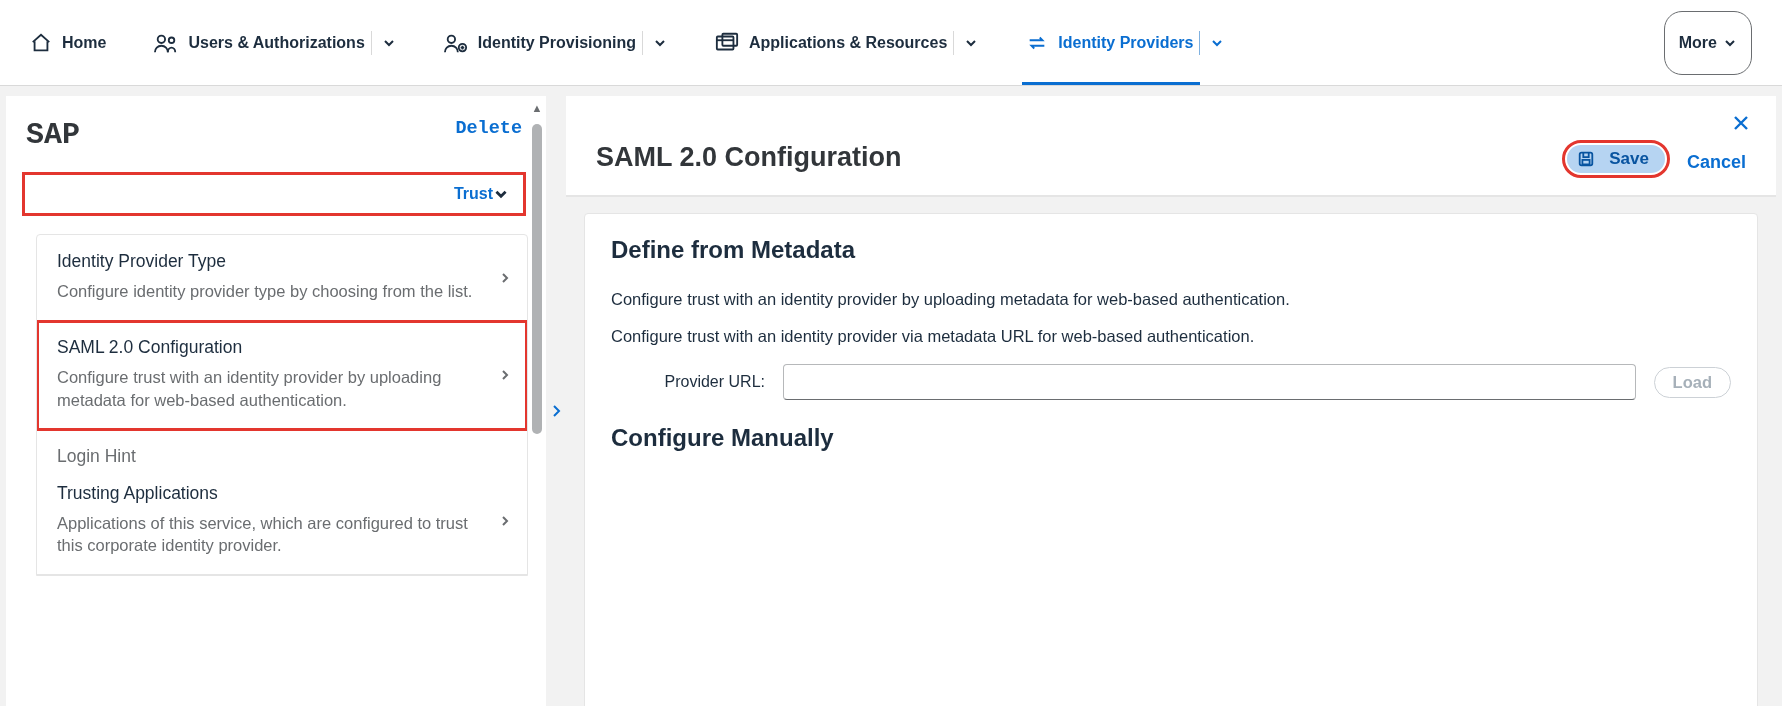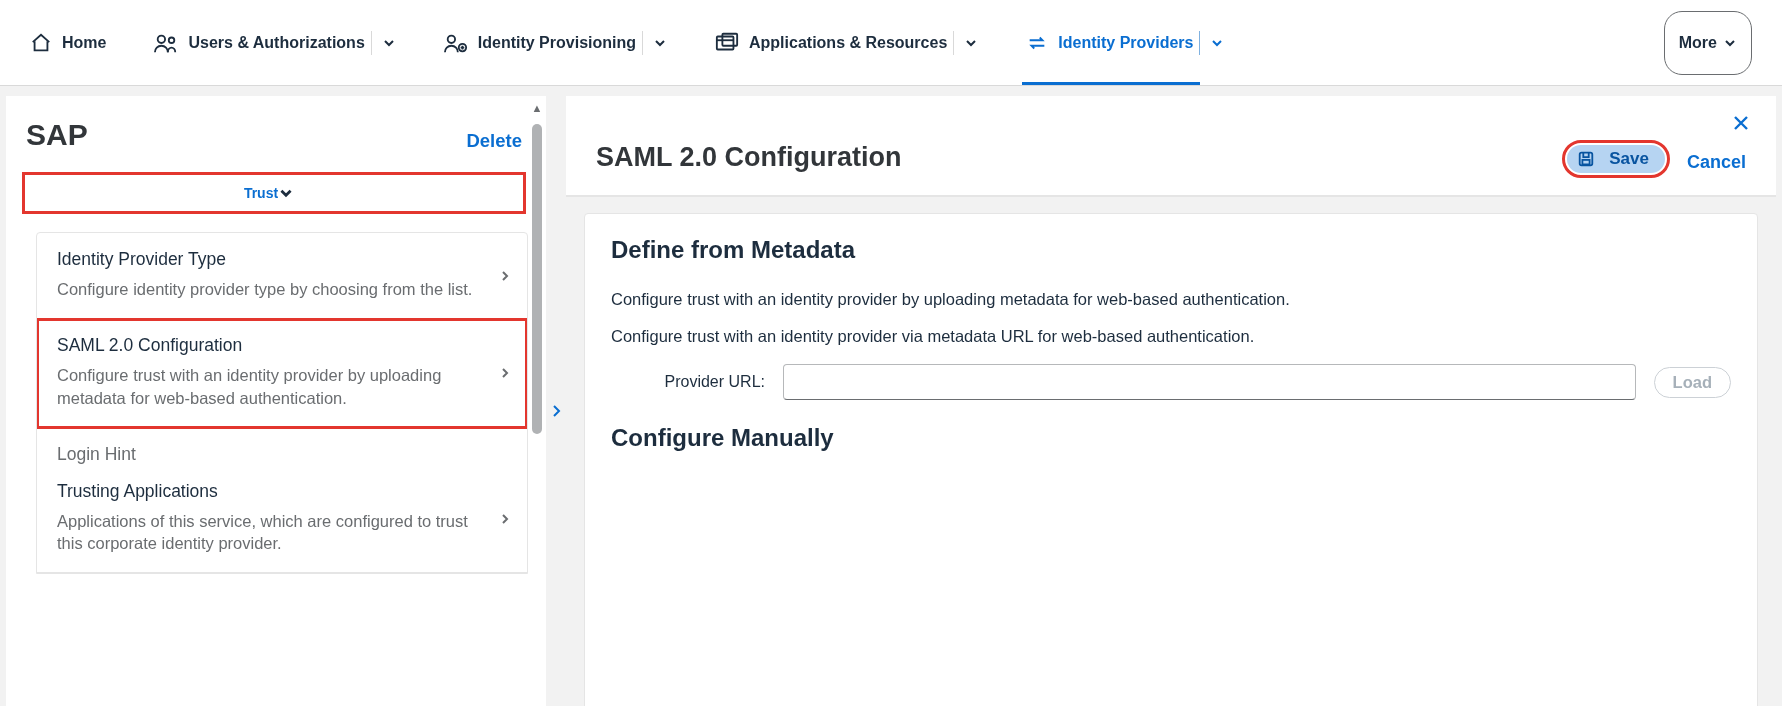--- a/index.html
+++ b/index.html
@@ -71,33 +71,34 @@
   .left-panel {
     width: 540px;
     background:#fff;
     margin-left:6px;
     position: relative;
     display:flex; flex-direction:column;
     height: 100%;
     overflow: hidden;
   }
   .panel-header {
-    display:flex; align-items:flex-end;
+    display:flex; align-items:flex-start;
     padding: 22px 24px 16px 20px;
+    font-family: Liberation Mono, monospace;
   }
   .panel-title { font-size: 30px; font-weight:800; flex:1; }
   .delete-link { color: var(--sap-blue); font-weight:600; font-size:18.5px; cursor:pointer; }
   .section-trust {
     border: 3px solid var(--highlight-red);
     margin: 4px 20px 8px 16px;
     padding: 10px 14px 10px 4px;
-    display:flex; align-items:center; justify-content:center;
+    display:flex; align-items:center; justify-content:flex-end;
     color: var(--sap-blue);
     font-weight:700;
-    font-size:14px;
+    font-size:16px;
     cursor:pointer;
   }
   .list-container {
     background:#fff;
     margin:10px 18px 0 30px;
     border:1px solid #e5e5e5;
     border-radius:4px 4px 0 0;
     overflow:hidden;
   }
   .list-item {

